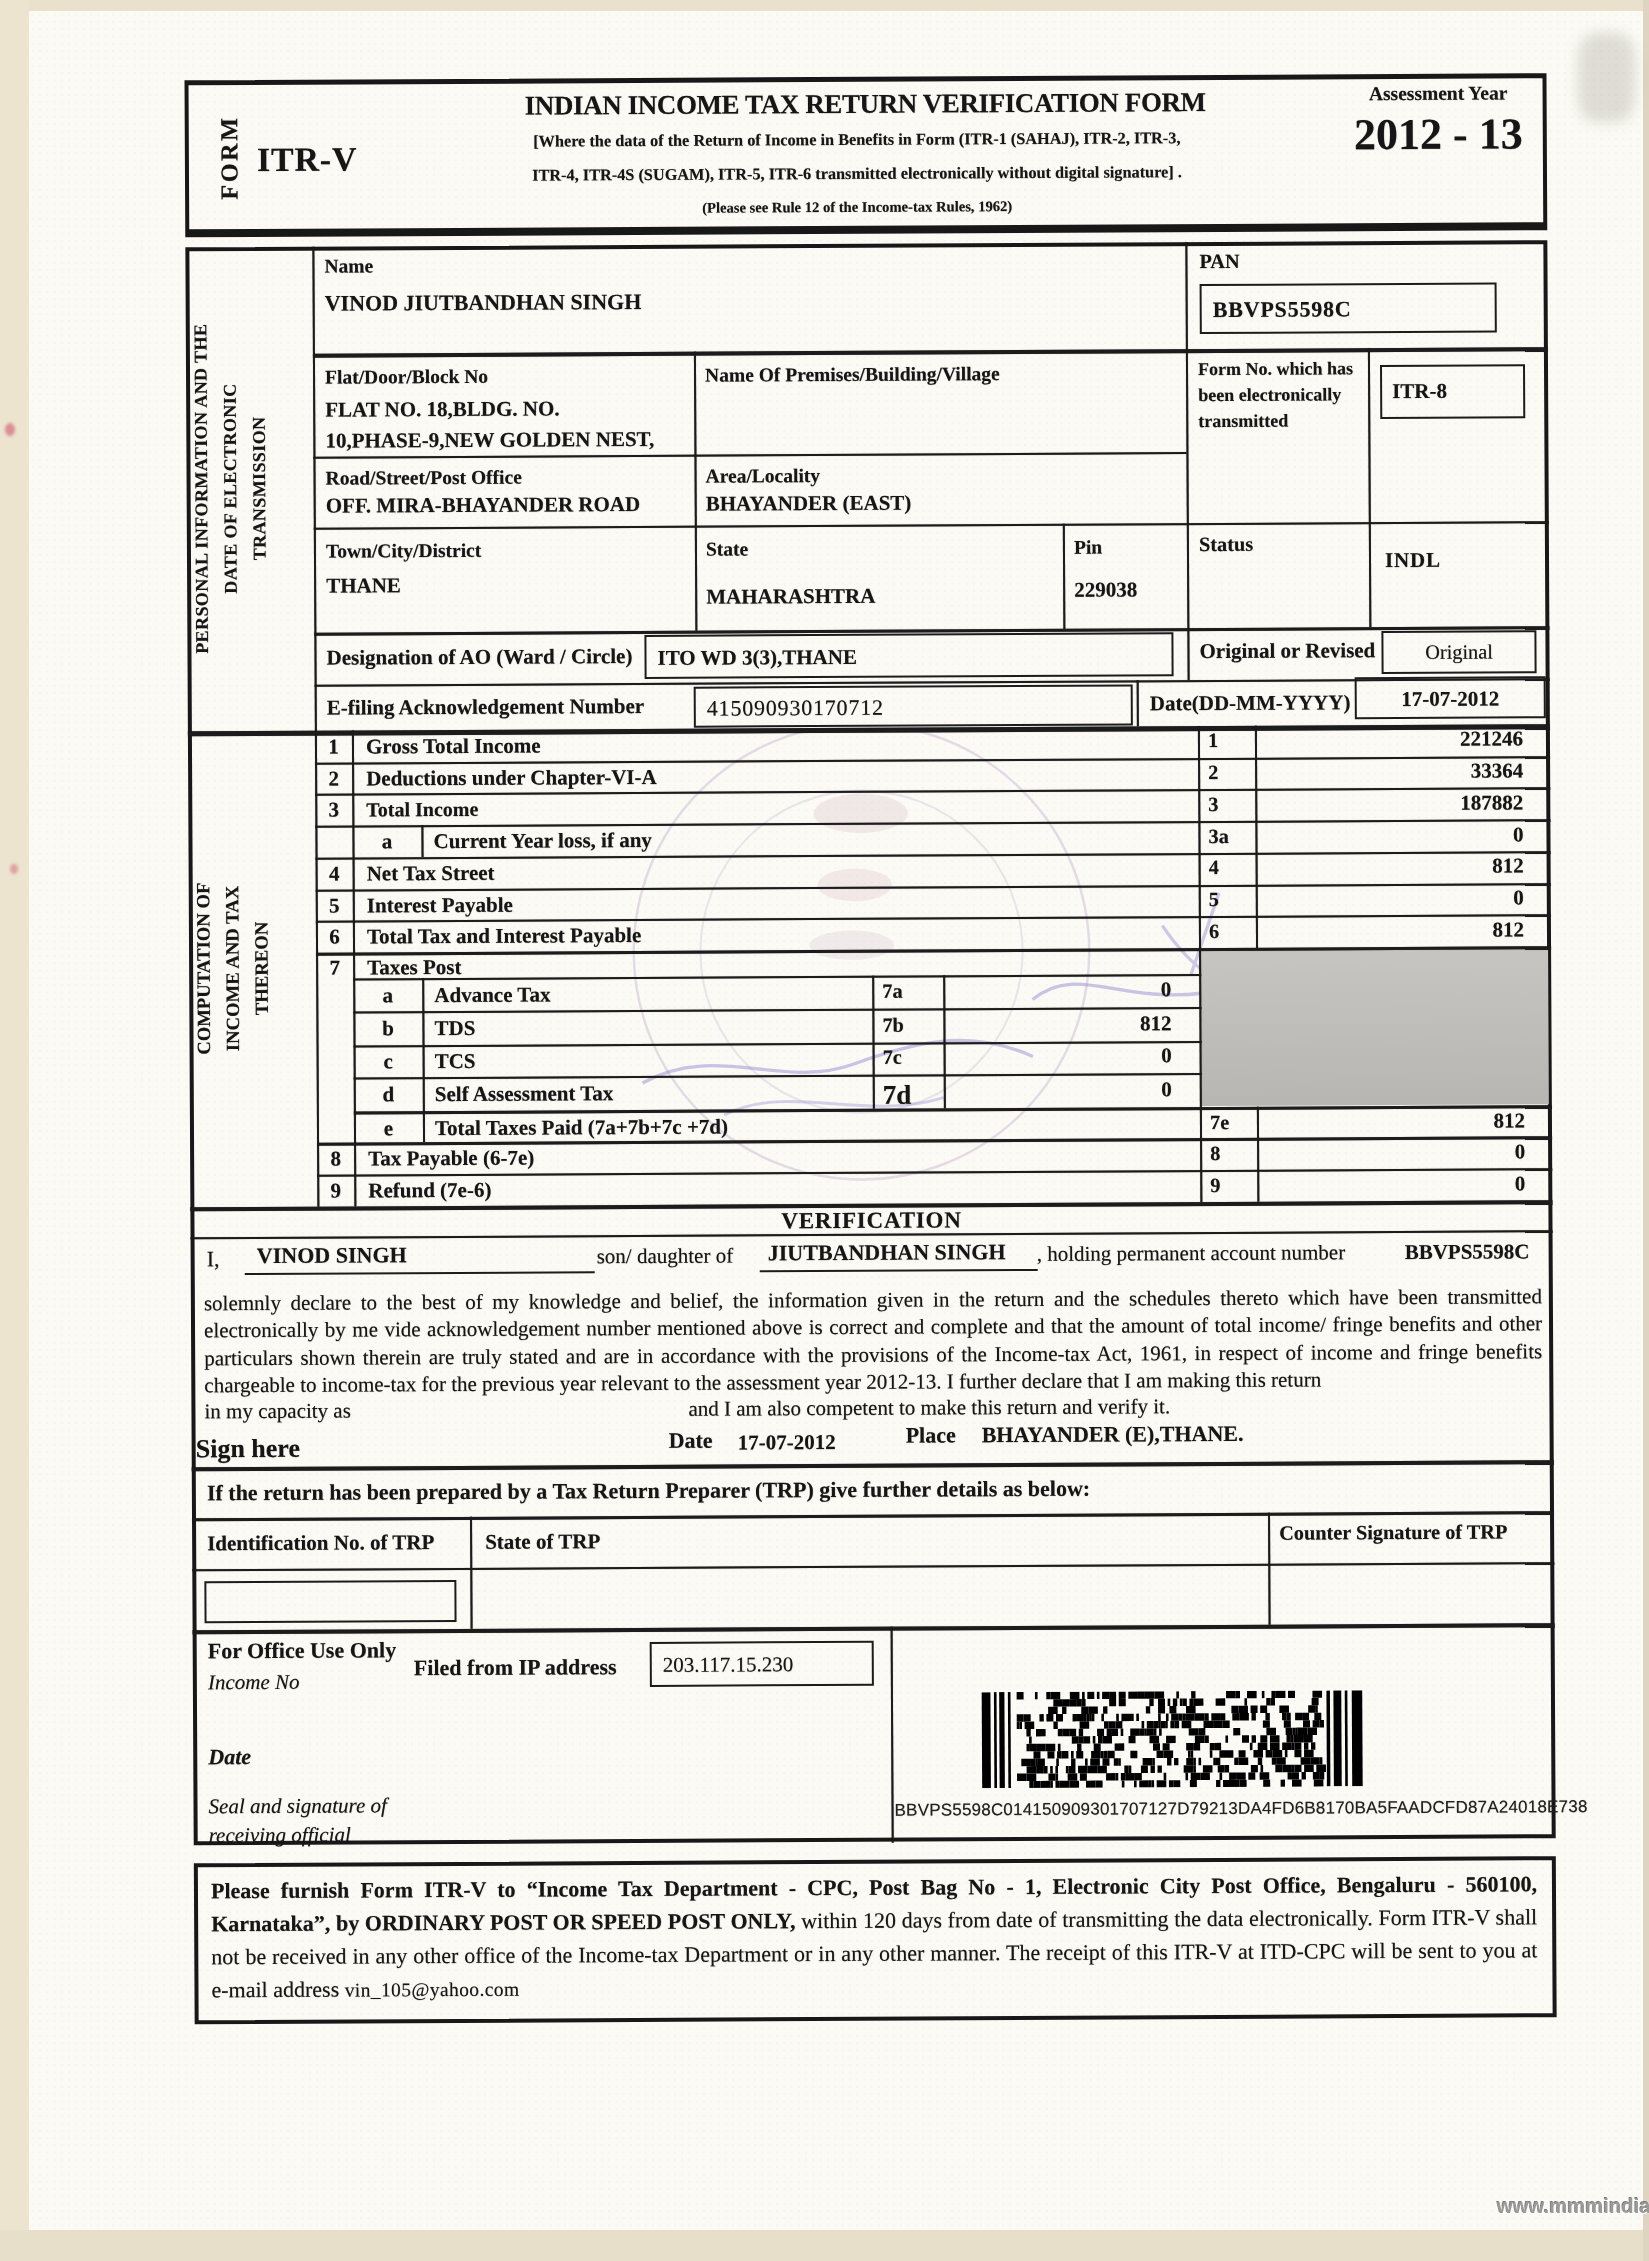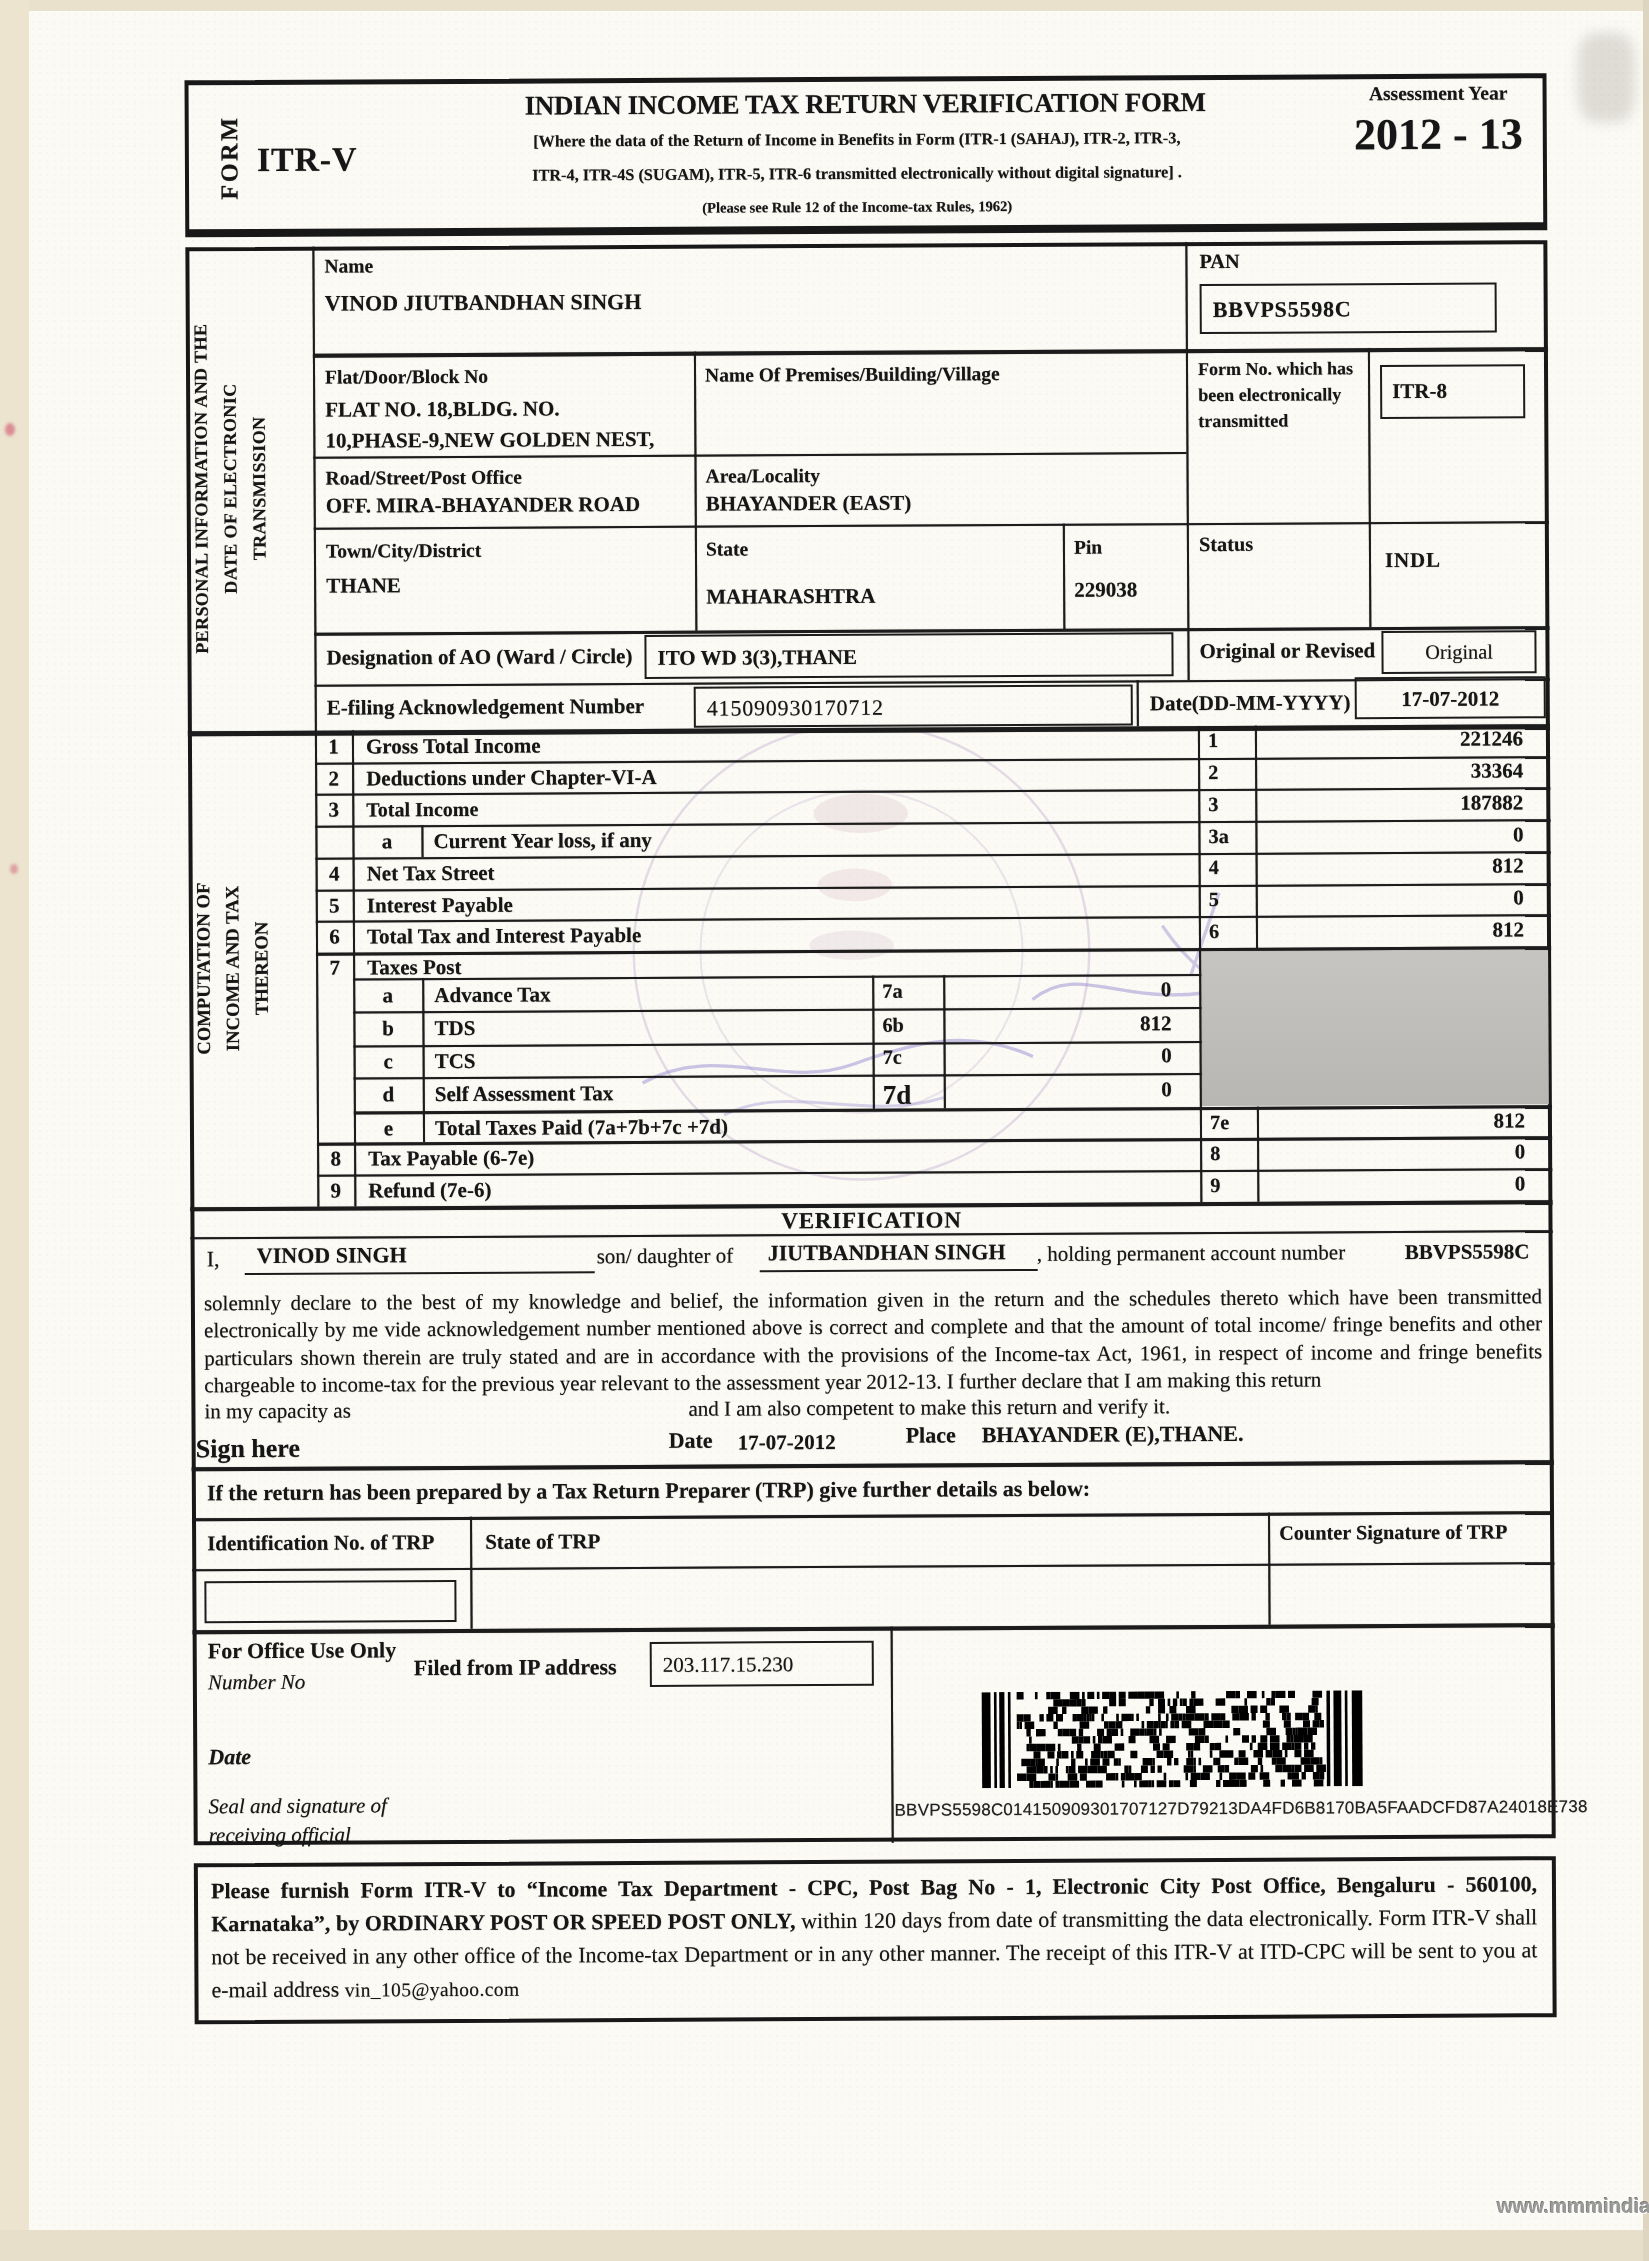--- a/index.html
+++ b/index.html
@@ -195,21 +195,21 @@
     <div class="t b c" style="left:317px;top:953px;width:37px;font-size:21px">7</div>
     <div class="t b" style="left:368px;top:953px;font-size:21px">Taxes Post</div>
 
     <div class="t b c" style="left:354px;top:981px;width:69px;font-size:21px">a</div>
     <div class="t b" style="left:435px;top:981px;font-size:21px">Advance Tax</div>
     <div class="t b" style="left:883px;top:979px;font-size:20.3px">7a</div>
     <div class="t b" style="left:944px;top:979px;width:228px;font-size:21px;text-align:right">0</div>
 
     <div class="t b c" style="left:354px;top:1014px;width:69px;font-size:21px">b</div>
     <div class="t b" style="left:435px;top:1014px;font-size:21px">TDS</div>
-    <div class="t b" style="left:883px;top:1013px;font-size:20.3px">6b</div>
+    <div class="t b" style="left:883px;top:1013px;font-size:20.3px">7b</div>
     <div class="t b" style="left:944px;top:1013px;width:228px;font-size:21px;text-align:right">812</div>
 
     <div class="t b c" style="left:354px;top:1047px;width:69px;font-size:21px">c</div>
     <div class="t b" style="left:435px;top:1047px;font-size:21px">TCS</div>
     <div class="t b" style="left:883px;top:1045px;font-size:20.3px">7c</div>
     <div class="t b" style="left:944px;top:1045px;width:228px;font-size:21px;text-align:right">0</div>
 
     <div class="t b c" style="left:354px;top:1080px;width:69px;font-size:21px">d</div>
     <div class="t b" style="left:435px;top:1080px;font-size:21px">Self Assessment Tax</div>
     <div class="t b" style="left:883px;top:1079px;font-size:27px">7d</div>
@@ -253,21 +253,21 @@
     <div class="vl" style="left:1266px;top:1515px;width:2.4px;height:112px"></div>
     <div class="t b" style="left:205px;top:1528px;font-size:21px">Identification No. of TRP</div>
     <div class="t b" style="left:483px;top:1528px;font-size:21px">State of TRP</div>
     <div class="t b" style="left:1277px;top:1523px;font-size:20.3px">Counter Signature of TRP</div>
     <div class="hl" style="left:190px;top:1566px;width:1362px;height:2.4px"></div>
     <div class="ibox" style="left:202px;top:1578px;width:252px;height:42px"></div>
     <div class="hl" style="left:190px;top:1627px;width:1362px;height:4.1px"></div>
 
     <div class="vl" style="left:888px;top:1627px;width:2.4px;height:216px"></div>
     <div class="t b" style="left:205px;top:1635px;font-size:22px">For Office Use Only</div>
-    <div class="t i" style="left:205px;top:1667px;font-size:21px">Number No</div>
+    <div class="t i" style="left:205px;top:1667px;font-size:21px">Income No</div>
     <div class="t b" style="left:411px;top:1653px;font-size:22px">Filed from IP address</div>
     <div class="ibox" style="left:647px;top:1641px;width:224px;height:45px"></div>
     <div class="t" style="left:660px;top:1652px;font-size:21px">203.117.15.230</div>
     <div class="t b i" style="left:205px;top:1741px;font-size:22px">Date</div>
     <div class="t i" style="left:205px;top:1791px;font-size:21px">Seal and signature of</div>
     <div class="t i" style="left:205px;top:1820px;font-size:21px">receiving official</div>
     <svg id="barcode" style="position:absolute;left:976px;top:1693px" width="386" height="96" viewBox="0 0 436 110">
         <rect x="0" y="0" width="10" height="110"></rect>
         <rect x="14" y="0" width="3" height="110"></rect>
         <rect x="20" y="0" width="6" height="110"></rect>

